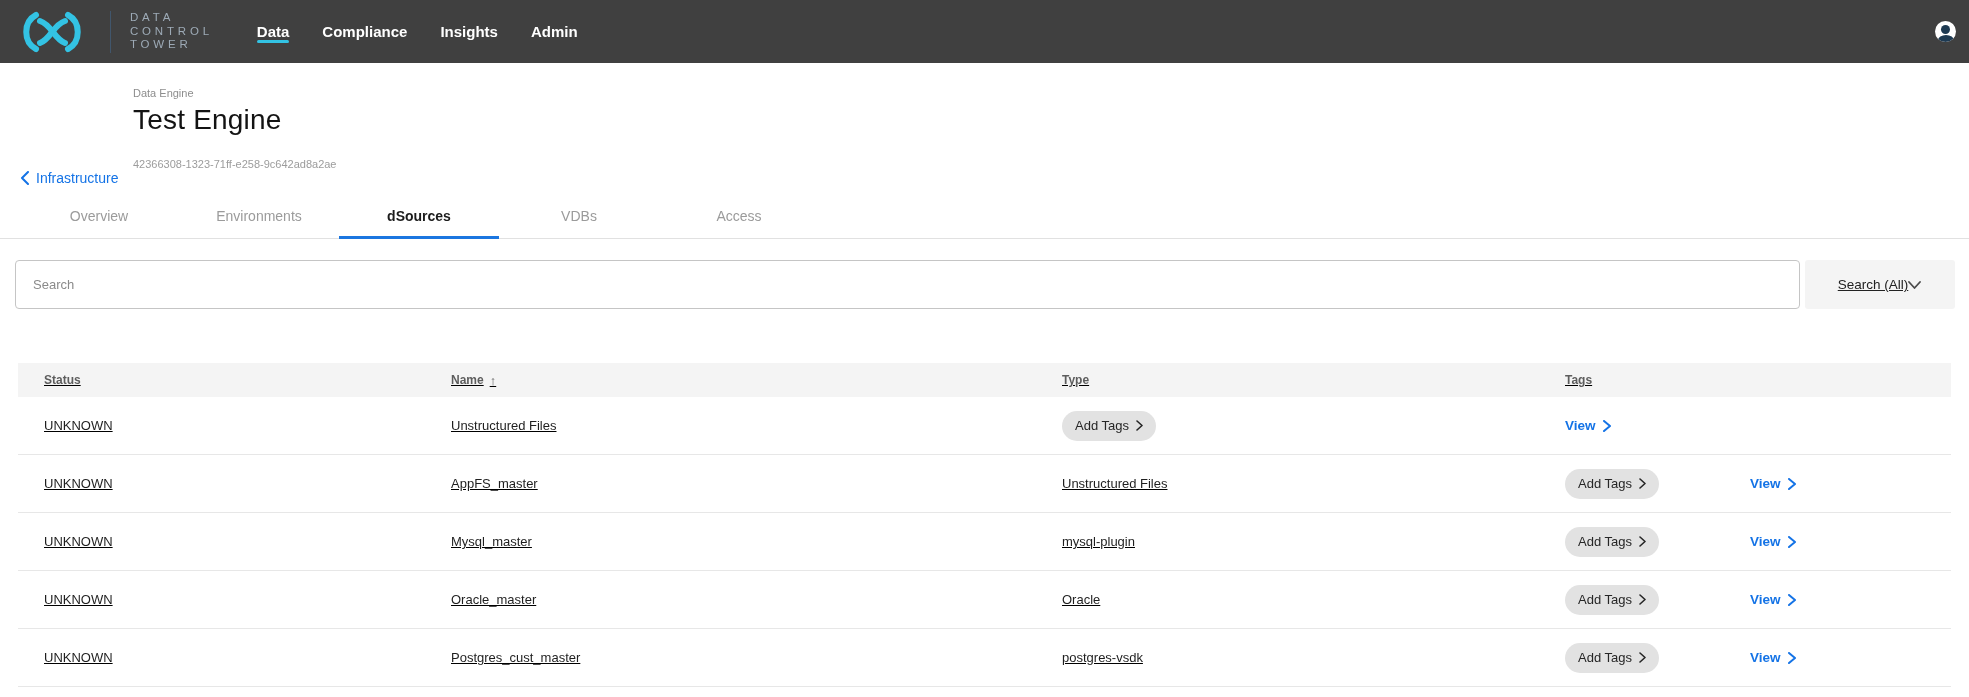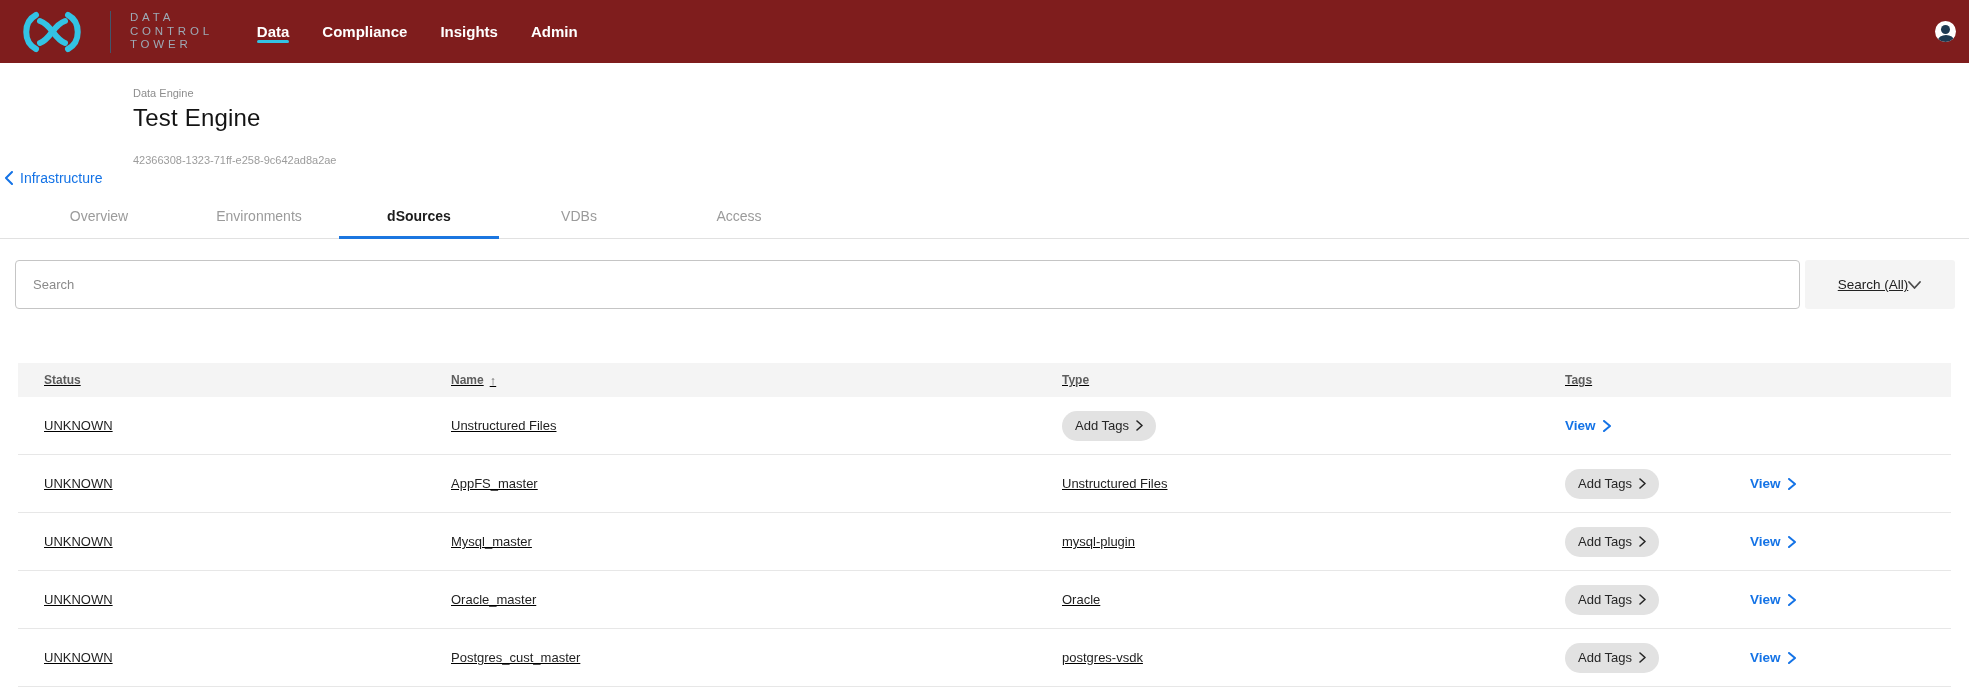--- a/index.html
+++ b/index.html
@@ -1,38 +1,38 @@
 <!DOCTYPE html>
 <html><head>
 <meta charset="utf-8">
 <style>
   * { margin:0; padding:0; box-sizing:border-box; }
   html,body { width:1969px; height:697px; background:#fff; font-family:"Liberation Sans",sans-serif; overflow:hidden; }
 
   
-  .navbar { height:63px; background:#7f1d1d; display:flex; align-items:center; }
+  .navbar { height:63px; background:#404040; display:flex; align-items:center; }
   .logo-group { display:flex; align-items:center; margin-left:14px; }
   .logo-mark { display:block; }
   .logo-divider { width:1px; height:42px; background:#41566c; margin:0 19px 0 20px; }
   .logo-text { color:#9daab6; font-size:11.5px; letter-spacing:3.8px; line-height:13.5px; font-weight:500; }
   .nav { display:flex; align-items:center; margin-left:44px; gap:33px; height:63px; }
   .nav-item { color:#ffffff; font-weight:700; font-size:15px; position:relative; cursor:pointer; line-height:63px; height:63px; }
   .nav-item.active::after { content:""; position:absolute; left:0; right:0; top:40px; height:3px; background:#33c3e4; border-radius:2px; }
   .navbar-spacer { flex:1; }
   .avatar { width:21px; height:21px; border-radius:50%; background:#ffffff; position:relative; overflow:hidden; margin-right:13px; cursor:pointer; }
   .avatar .head { position:absolute; left:6px; top:4px; width:9px; height:9px; border-radius:50%; background:#1e3a52; }
   .avatar .body { position:absolute; left:2.5px; top:14px; width:16px; height:11px; border-radius:50%; background:#1e3a52; }
 
   
   .crumb-section { position:relative; height:132px; }
-  .back-link { position:absolute; left:4px; top:107px; color:#1473e6; font-size:14px; display:flex; align-items:center; gap:7px; cursor:pointer; }
+  .back-link { position:absolute; left:20px; top:107px; color:#1473e6; font-size:14px; display:flex; align-items:center; gap:7px; cursor:pointer; }
   .back-link svg { display:block; }
   .title-block { padding:24px 0 0 133px; }
   .eyebrow { font-size:11px; color:#8d8d8d; }
-  .page-title { font-size:24px; color:#131313; font-weight:400; margin-top:5px; letter-spacing:0.2px; }
+  .page-title { font-size:28px; color:#131313; font-weight:400; margin-top:5px; letter-spacing:0.2px; }
   .uuid { font-size:11px; color:#9c9c9c; margin-top:22px; }
 
   
   .tabs { display:flex; padding-left:19px; border-bottom:1px solid #e1e1e1; height:44px; }
   .tab { width:160px; text-align:center; font-size:14px; color:#9b9b9b; line-height:43px; position:relative; cursor:pointer; }
   .tab.active { color:#1b1b1b; font-weight:700; }
   .tab.active::after { content:""; position:absolute; left:0; right:0; bottom:-1px; height:3px; background:#1b76e0; }
 
   
   .search-row { display:flex; margin:21px 14px 13px 15px; height:49px; }

